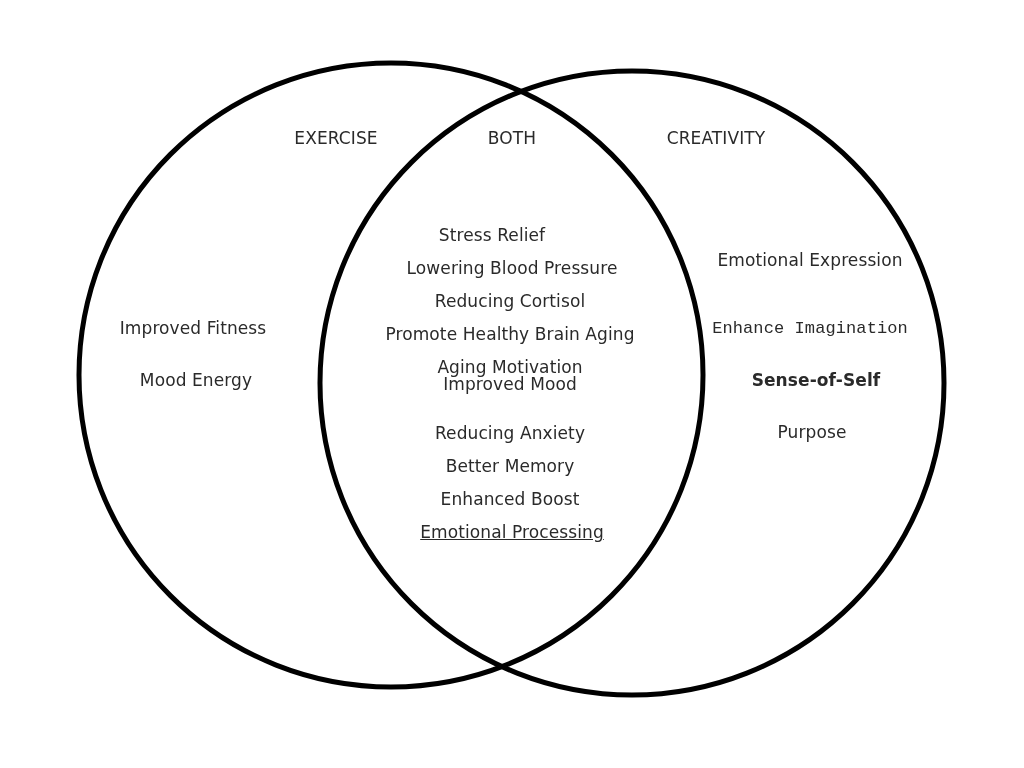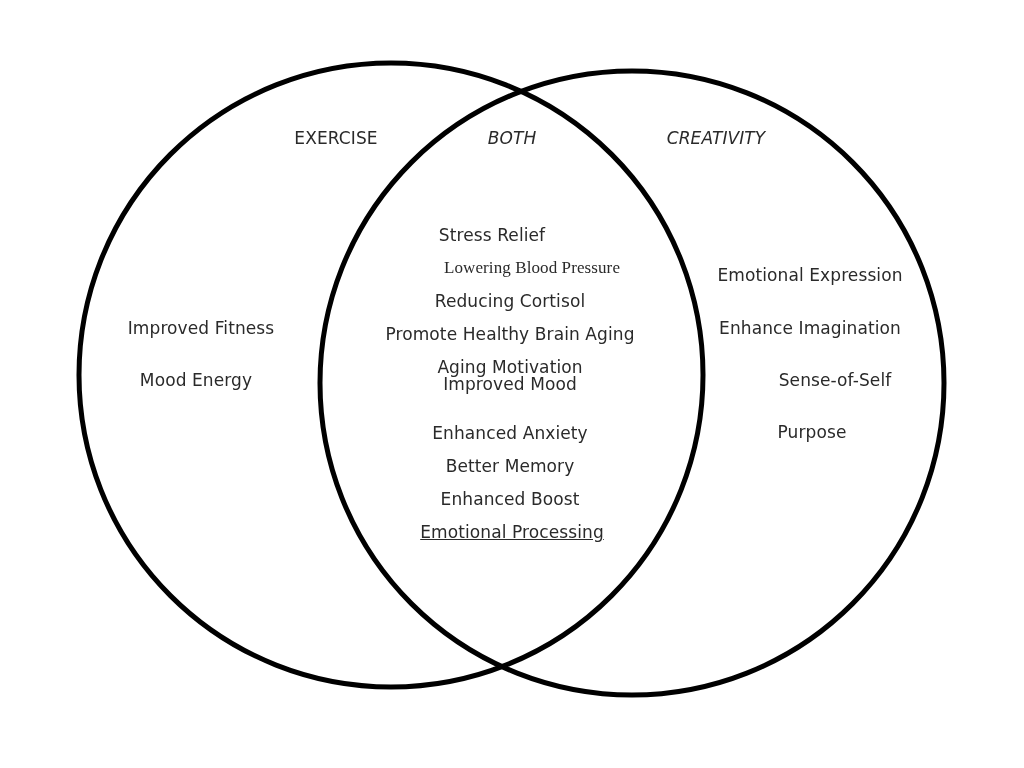--- a/index.html
+++ b/index.html
@@ -12,33 +12,33 @@
 </style>
 </head>
 <body>
 
 <svg class="venn" width="1024" height="768" viewBox="0 0 1024 768">
   <circle cx="391" cy="375" r="312" fill="none" stroke="#000" stroke-width="5"></circle>
   <circle cx="632" cy="383" r="312" fill="none" stroke="#000" stroke-width="5"></circle>
 </svg>
 
 <div class="label header" style="left:336px; top:138px;">EXERCISE</div>
-<div class="label header" style="left:512px; top:138px;font-style:italic;">BOTH</div>
-<div class="label header" style="left:716px; top:138px;font-style:italic;">CREATIVITY</div>
+<div class="label header" style="left:512px; top:138px;">BOTH</div>
+<div class="label header" style="left:716px; top:138px;">CREATIVITY</div>
 
-<div class="label" style="left:193px; top:328px;margin-left:8px;">Improved Fitness</div>
+<div class="label" style="left:193px; top:328px;">Improved Fitness</div>
 <div class="label" style="left:196px; top:380px;">Mood Energy</div>
 
-<div class="label" style="left:810px; top:275px;">Emotional Expression</div>
-<div class="label" style="left:810px; top:328px;">Enhance Imagination</div>
-<div class="label" style="left:835px; top:380px;">Sense-of-Self</div>
+<div class="label" style="left:810px; top:260px;">Emotional Expression</div>
+<div class="label" style="left:810px; top:328px;font-family:Liberation Mono, monospace;">Enhance Imagination</div>
+<div class="label" style="left:816px; top:380px;font-weight:bold;">Sense-of-Self</div>
 <div class="label" style="left:812px; top:432px;">Purpose</div>
 
 <div class="label" style="left:492px; top:235px;">Stress Relief</div>
-<div class="label" style="left:532px; top:268px;font-family:Liberation Serif, serif;">Lowering Blood Pressure</div>
+<div class="label" style="left:512px; top:268px;">Lowering Blood Pressure</div>
 <div class="label" style="left:510px; top:301px;">Reducing Cortisol</div>
 <div class="label" style="left:510px; top:334px;">Promote Healthy Brain Aging</div>
 <div class="label" style="left:510px; top:367px;">Aging Motivation</div>
 <div class="label" style="left:510px; top:384px;">Improved Mood</div>
-<div class="label" style="left:510px; top:433px;">Enhanced Anxiety</div>
+<div class="label" style="left:510px; top:433px;">Reducing Anxiety</div>
 <div class="label" style="left:510px; top:466px;">Better Memory</div>
 <div class="label" style="left:510px; top:499px;">Enhanced Boost</div>
 <div class="label" style="left:512px; top:532px;text-decoration:underline;">Emotional Processing</div>
 
 </body></html>

